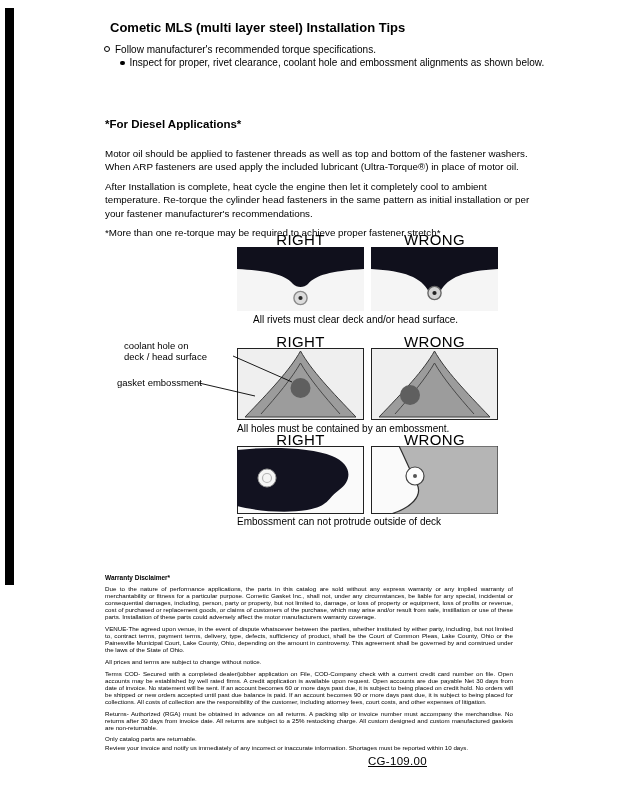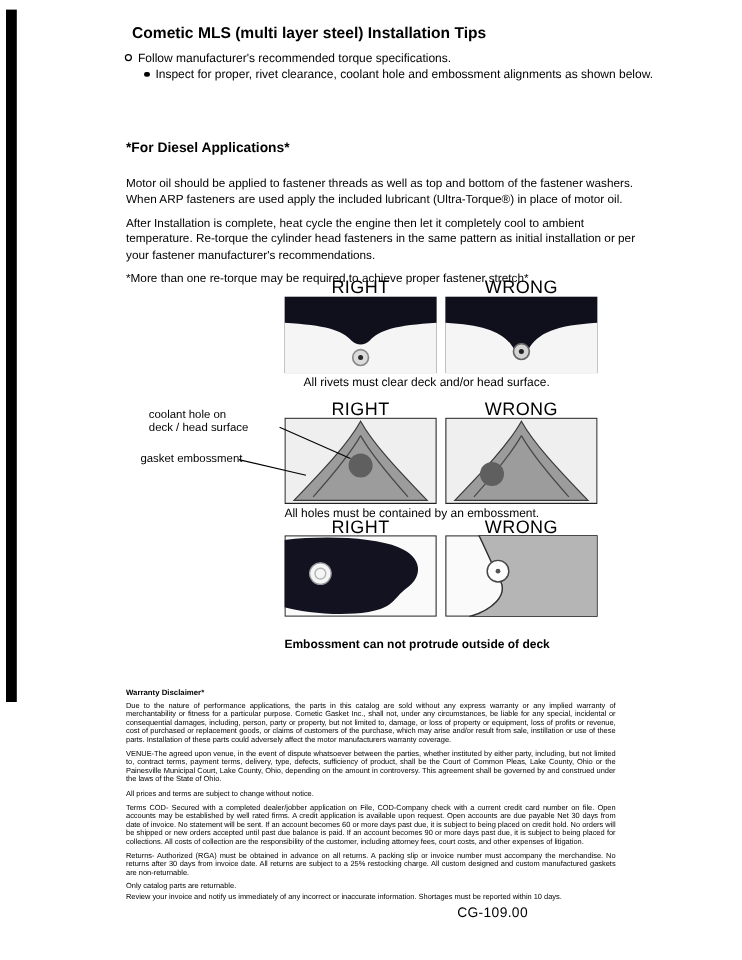--- a/index.html
+++ b/index.html
@@ -26,29 +26,29 @@
   .panel{position:absolute;width:127px;display:block;}
   .pan1r{left:237px;top:247px;height:64px;}
   .pan1w{left:371px;top:247px;height:64px;}
   .pan2r{left:237px;top:348px;height:72px;}
   .pan2w{left:371px;top:348px;height:72px;}
   .pan3r{left:237px;top:446px;height:68px;}
   .pan3w{left:371px;top:446px;height:68px;}
   .cap{position:absolute;left:237px;font-size:10px;white-space:nowrap;}
   .cap1{top:314px;margin-left:16px;}
   .cap2{top:423px;}
-  .cap3{top:532px;line-height:12.5px;white-space:normal;width:260px;font-weight:bold;}
+  .cap3{top:516px;line-height:12.5px;white-space:normal;width:260px;}
   .callout1{position:absolute;left:124px;top:340px;font-size:9.5px;line-height:11px;}
   .callout2{position:absolute;left:117px;top:377px;font-size:9.5px;white-space:nowrap;}
   .connector{position:absolute;left:195px;top:344px;width:130px;height:65px;z-index:5;}
   .legal{position:absolute;left:105px;top:574px;width:408px;font-size:6.2px;line-height:7.1px;text-align:justify;}
   .legal .lg-head{font-size:6.5px;font-weight:bold;margin:0 0 4px 0;text-align:left;}
   .legal p{margin:0 0 4.5px 0;}
   .legal p.tight{margin-bottom:1.5px;}
-  .code{position:absolute;left:381px;top:755px;font-size:11.5px;letter-spacing:.3px;}
+  .code{position:absolute;left:368px;top:755px;font-size:11.5px;letter-spacing:.3px;text-decoration:underline;}
 </style>
 </head>
 <body>
 
 <div>
 
   <div class="leftbar"></div>
 
   <div class="title">Cometic MLS (multi layer steel) Installation Tips</div>
 

